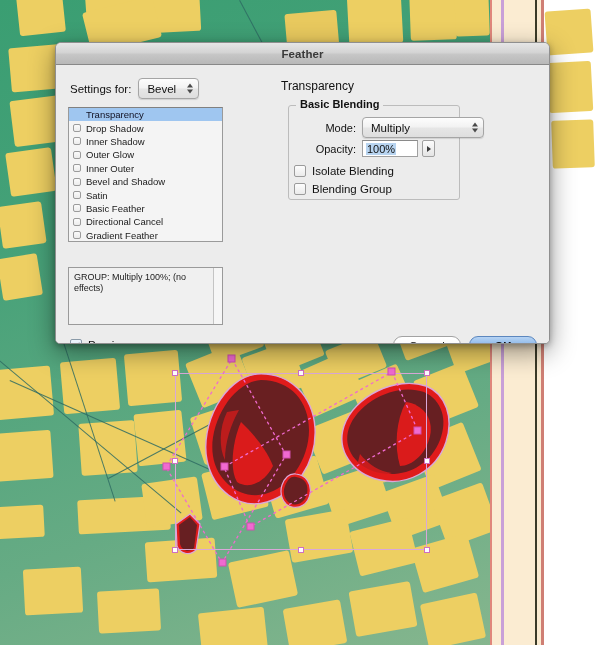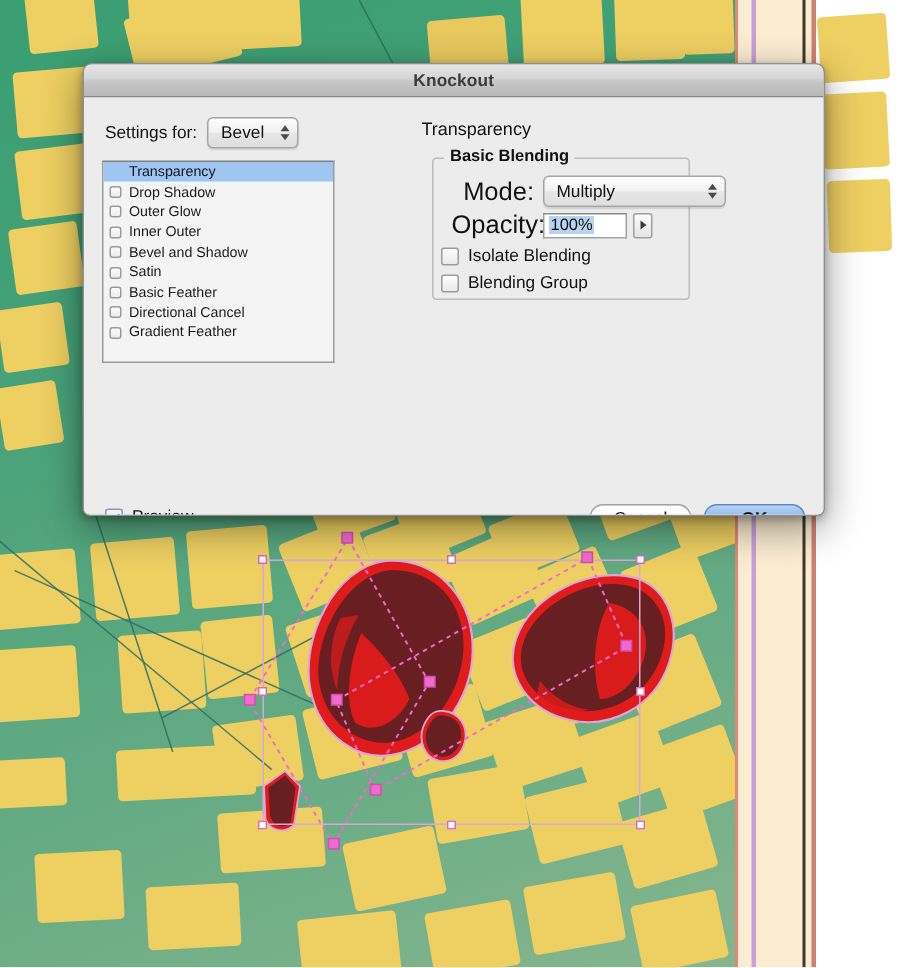--- a/index.html
+++ b/index.html
@@ -269,21 +269,21 @@
   .fld-row {
     position: absolute;
     display: flex;
     align-items: center;
   }
   #mode-row { left: 245px; top: 52px; }
   #opacity-row { left: 245px; top: 75px; align-items: center; }
   .fld-label {
     width: 55px;
     text-align: right;
-    font-size: 17px;
+    font-size: 11px;
     color: #111;
     margin-right: 6px;
   }
   #mode-popup { width: 90px; }
   .numfield {
     width: 56px; height: 17px;
     background: #fff;
     border: 1px solid #a0a0a0;
     border-top-color: #8a8a8a;
     box-sizing: border-box;
@@ -513,21 +513,21 @@
     <rect x="208" y="3" width="7" height="7" fill="#f06ad0" stroke="#d04fb0"></rect>
     <rect x="234" y="62" width="7" height="7" fill="#f06ad0" stroke="#d04fb0"></rect>
     <rect x="67" y="158" width="7" height="7" fill="#f06ad0" stroke="#d04fb0"></rect>
     <rect x="41" y="98" width="7" height="7" fill="#f06ad0" stroke="#d04fb0"></rect>
   </svg>
 </div>
 
 <div id="dialog">
 
   <div id="titlebar">
-    <span id="title-text">Knockout</span>
+    <span id="title-text">Feather</span>
   </div>
 
   <div id="dialog-body">
 
     <div id="settings-row">
       <span class="lbl">Settings for:</span>
       <div class="popup" id="settings-popup">
         <span>Bevel</span>
         <span class="arrows">
             <i class="up"></i>
@@ -540,20 +540,24 @@
         <div class="eff-row sel">
           <span class="cbox"></span>
           <span class="eff-label">Transparency</span>
         </div>
         <div class="eff-row">
           <span class="cbox"></span>
           <span class="eff-label">Drop Shadow</span>
         </div>
         <div class="eff-row">
           <span class="cbox"></span>
+          <span class="eff-label">Inner Shadow</span>
+        </div>
+        <div class="eff-row">
+          <span class="cbox"></span>
           <span class="eff-label">Outer Glow</span>
         </div>
         <div class="eff-row">
           <span class="cbox"></span>
           <span class="eff-label">Inner Outer</span>
         </div>
         <div class="eff-row">
           <span class="cbox"></span>
           <span class="eff-label">Bevel and Shadow</span>
         </div>
@@ -568,20 +572,24 @@
         <div class="eff-row">
           <span class="cbox"></span>
           <span class="eff-label">Directional Cancel</span>
         </div>
         <div class="eff-row">
           <span class="cbox"></span>
           <span class="eff-label">Gradient Feather</span>
         </div>
       </div>
 
+    <div id="summary-box">
+      <div id="summary-text">GROUP: Multiply 100%; (no effects)</div>
+      <div id="summary-scroll"></div>
+    </div>
 
     <div id="panel-title">Transparency</div>
     <div id="groupbox"></div>
     <div id="groupbox-legend">Basic Blending</div>
 
     <div class="fld-row" id="mode-row">
       <span class="fld-label">Mode:</span>
       <div class="popup" id="mode-popup">
         <span>Multiply</span>
         <span class="arrows">

